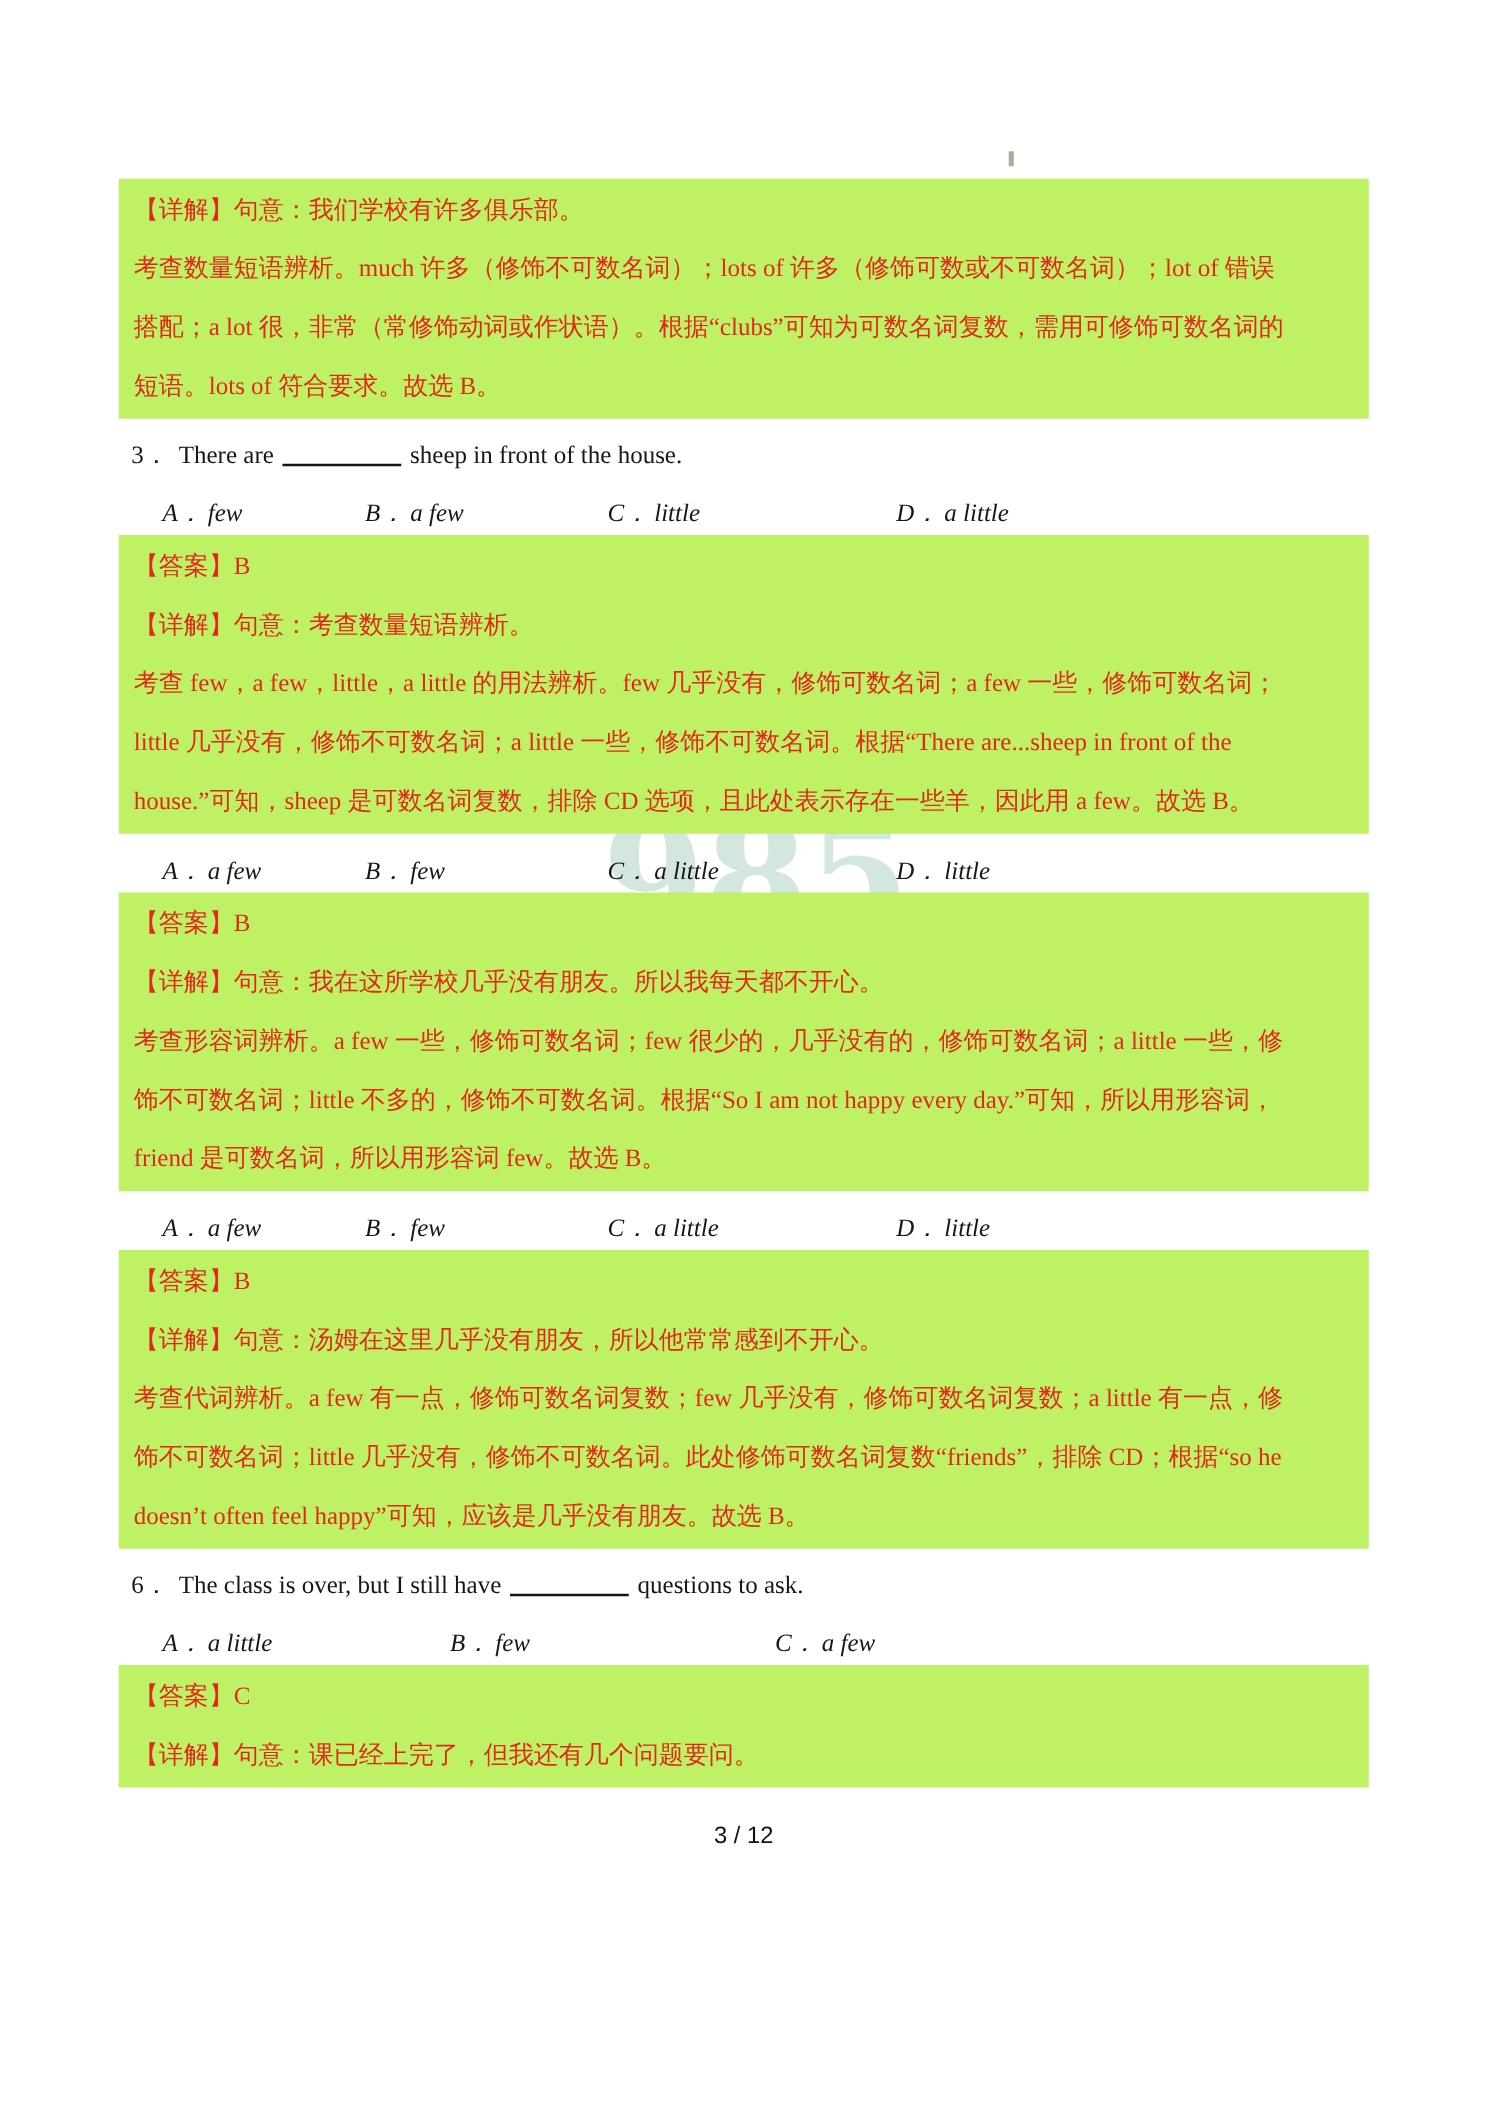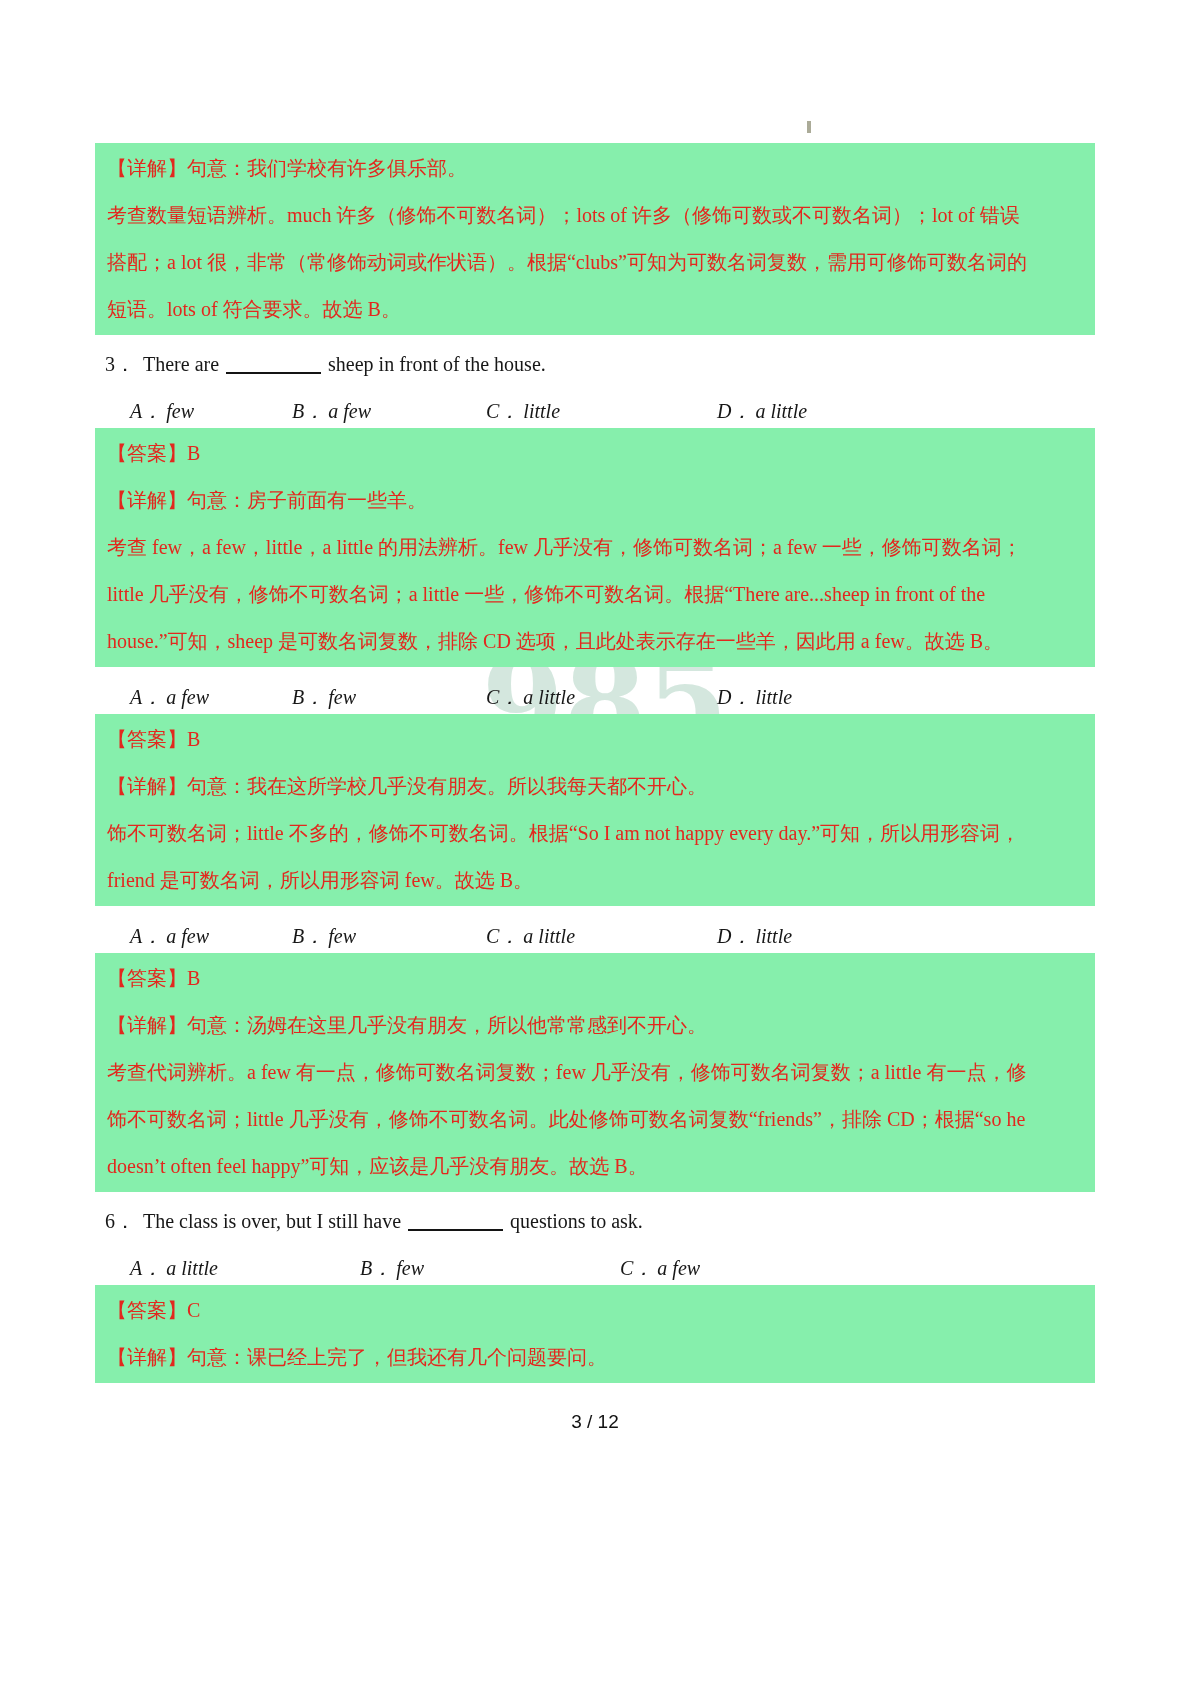--- a/index.html
+++ b/index.html
@@ -39,21 +39,21 @@
     height: 56px;
     margin: -18px auto 0 auto;
     border: 6px solid transparent;
     border-bottom: 7px solid rgba(186, 216, 202, 0.55);
     border-radius: 50%;
     transform: rotate(-4deg);
   }
   .content { position: relative; z-index: 1; }
   .spacer-top { height: 143px; }
   .gray-block {
-    background: #86efac;
+    background: #bef264;
     margin: 0 95px;
     padding: 2px 12px;
   }
   .x-line {
     line-height: 47px;
     font-size: 20px;
     white-space: nowrap;
     overflow: hidden;
   }
   .red { color: #e2281e; }
@@ -131,35 +131,36 @@
     <span class="q-num">3．</span><span>There are</span><span class="blank"></span><span>sheep in front of the house.</span>
   </div>
   <div class="options-row row4">
     <span class="opt pos-a"><span class="opt-label">A．</span><span>few</span></span>
     <span class="opt pos-b"><span class="opt-label">B．</span><span>a few</span></span>
     <span class="opt pos-c"><span class="opt-label">C．</span><span>little</span></span>
     <span class="opt pos-d"><span class="opt-label">D．</span><span>a little</span></span>
   </div>
   <div class="gray-block">
     <div class="x-line red">【答案】B</div>
-    <div class="x-line red">【详解】句意：房子前面有一些羊。</div>
+    <div class="x-line red">【详解】句意：考查数量短语辨析。</div>
     <div class="x-line red">考查 few，a few，little，a little 的用法辨析。few 几乎没有，修饰可数名词；a few 一些，修饰可数名词；</div>
     <div class="x-line red">little 几乎没有，修饰不可数名词；a little 一些，修饰不可数名词。根据“There are...sheep in front of the</div>
     <div class="x-line red">house.”可知，sheep 是可数名词复数，排除 CD 选项，且此处表示存在一些羊，因此用 a few。故选 B。</div>
   </div>
 
   <div class="options-row row4">
     <span class="opt pos-a"><span class="opt-label">A．</span><span>a few</span></span>
     <span class="opt pos-b"><span class="opt-label">B．</span><span>few</span></span>
     <span class="opt pos-c"><span class="opt-label">C．</span><span>a little</span></span>
     <span class="opt pos-d"><span class="opt-label">D．</span><span>little</span></span>
   </div>
   <div class="gray-block">
     <div class="x-line red">【答案】B</div>
     <div class="x-line red">【详解】句意：我在这所学校几乎没有朋友。所以我每天都不开心。</div>
+    <div class="x-line red">考查形容词辨析。a few 一些，修饰可数名词；few 很少的，几乎没有的，修饰可数名词；a little 一些，修</div>
     <div class="x-line red">饰不可数名词；little 不多的，修饰不可数名词。根据“So I am not happy every day.”可知，所以用形容词，</div>
     <div class="x-line red">friend 是可数名词，所以用形容词 few。故选 B。</div>
   </div>
 
   <div class="options-row row4">
     <span class="opt pos-a"><span class="opt-label">A．</span><span>a few</span></span>
     <span class="opt pos-b"><span class="opt-label">B．</span><span>few</span></span>
     <span class="opt pos-c"><span class="opt-label">C．</span><span>a little</span></span>
     <span class="opt pos-d"><span class="opt-label">D．</span><span>little</span></span>
   </div>

